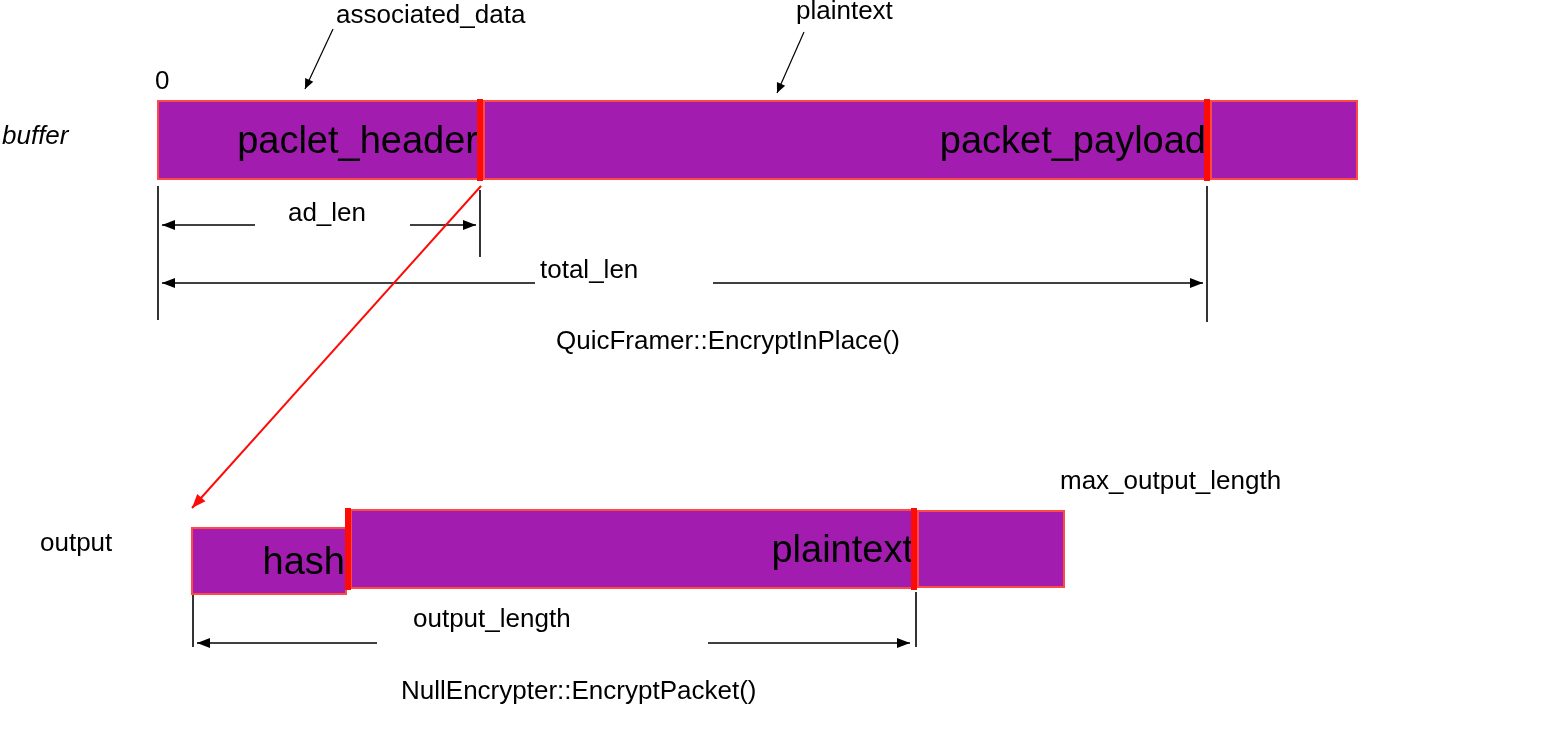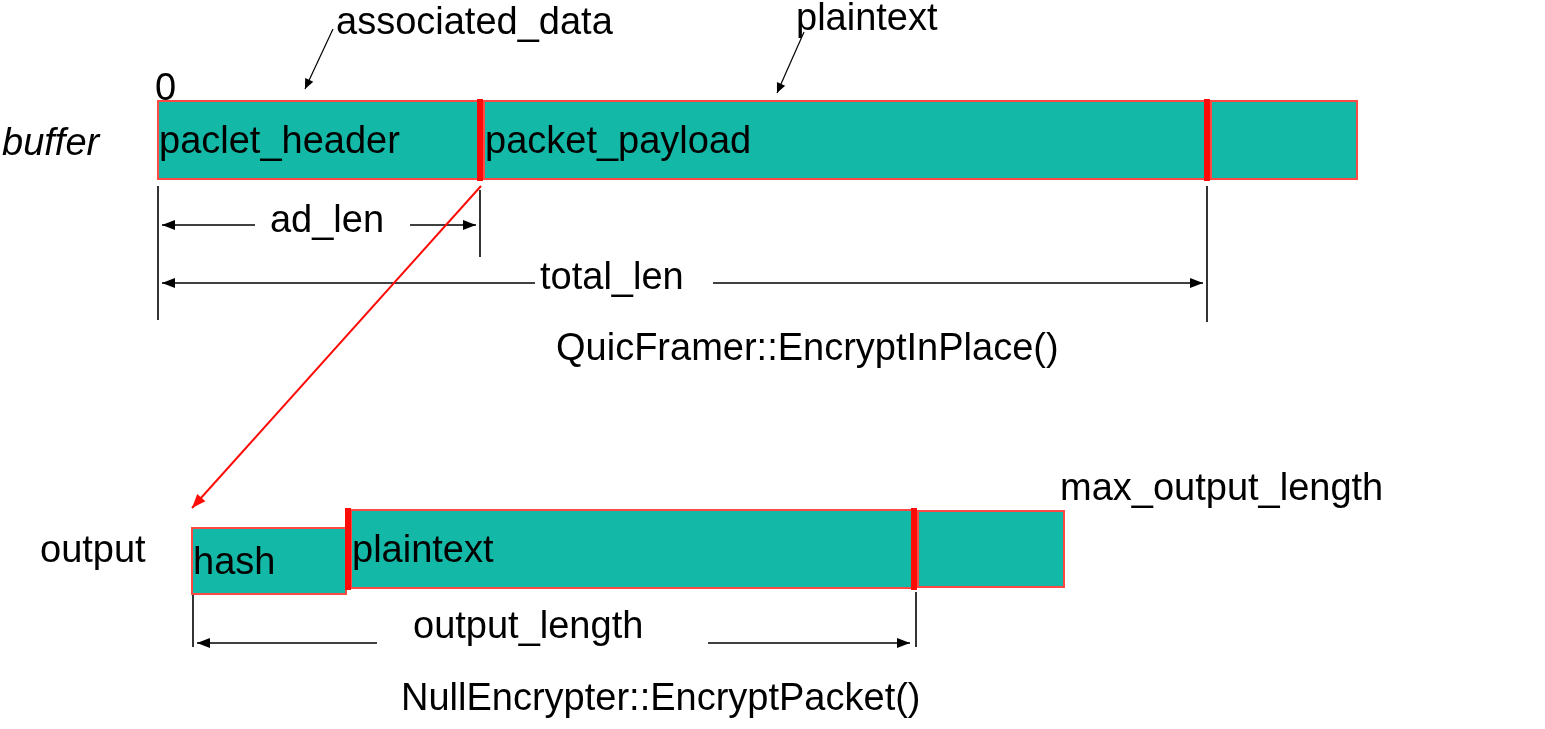--- a/index.html
+++ b/index.html
@@ -6,34 +6,34 @@
   .canvas{
     position:relative;
     width:1545px;height:729px;
     background:#ffffff;
     font-family:"Liberation Sans",sans-serif;
     color:#000;
     overflow:hidden;
   }
   .lbl{
     position:absolute;
-    font-size:38px;
+    font-size:26px;
     line-height:1.12;
     white-space:nowrap;
     color:#000;
   }
   .lbl.center{text-align:center;padding-left:8px;}
   .box{
     position:absolute;
     box-sizing:border-box;
     border:2px solid #ff4944;
-    background:#14b8a6;
+    background:#a21caf;
     display:flex;
     align-items:center;
-    justify-content:flex-start;
+    justify-content:flex-end;
     font-size:38px;
     z-index:1;
   }
   .thick{
     position:absolute;
     width:6px;
     background:#fd0b06;
     z-index:2;
   }
   .overlay{

